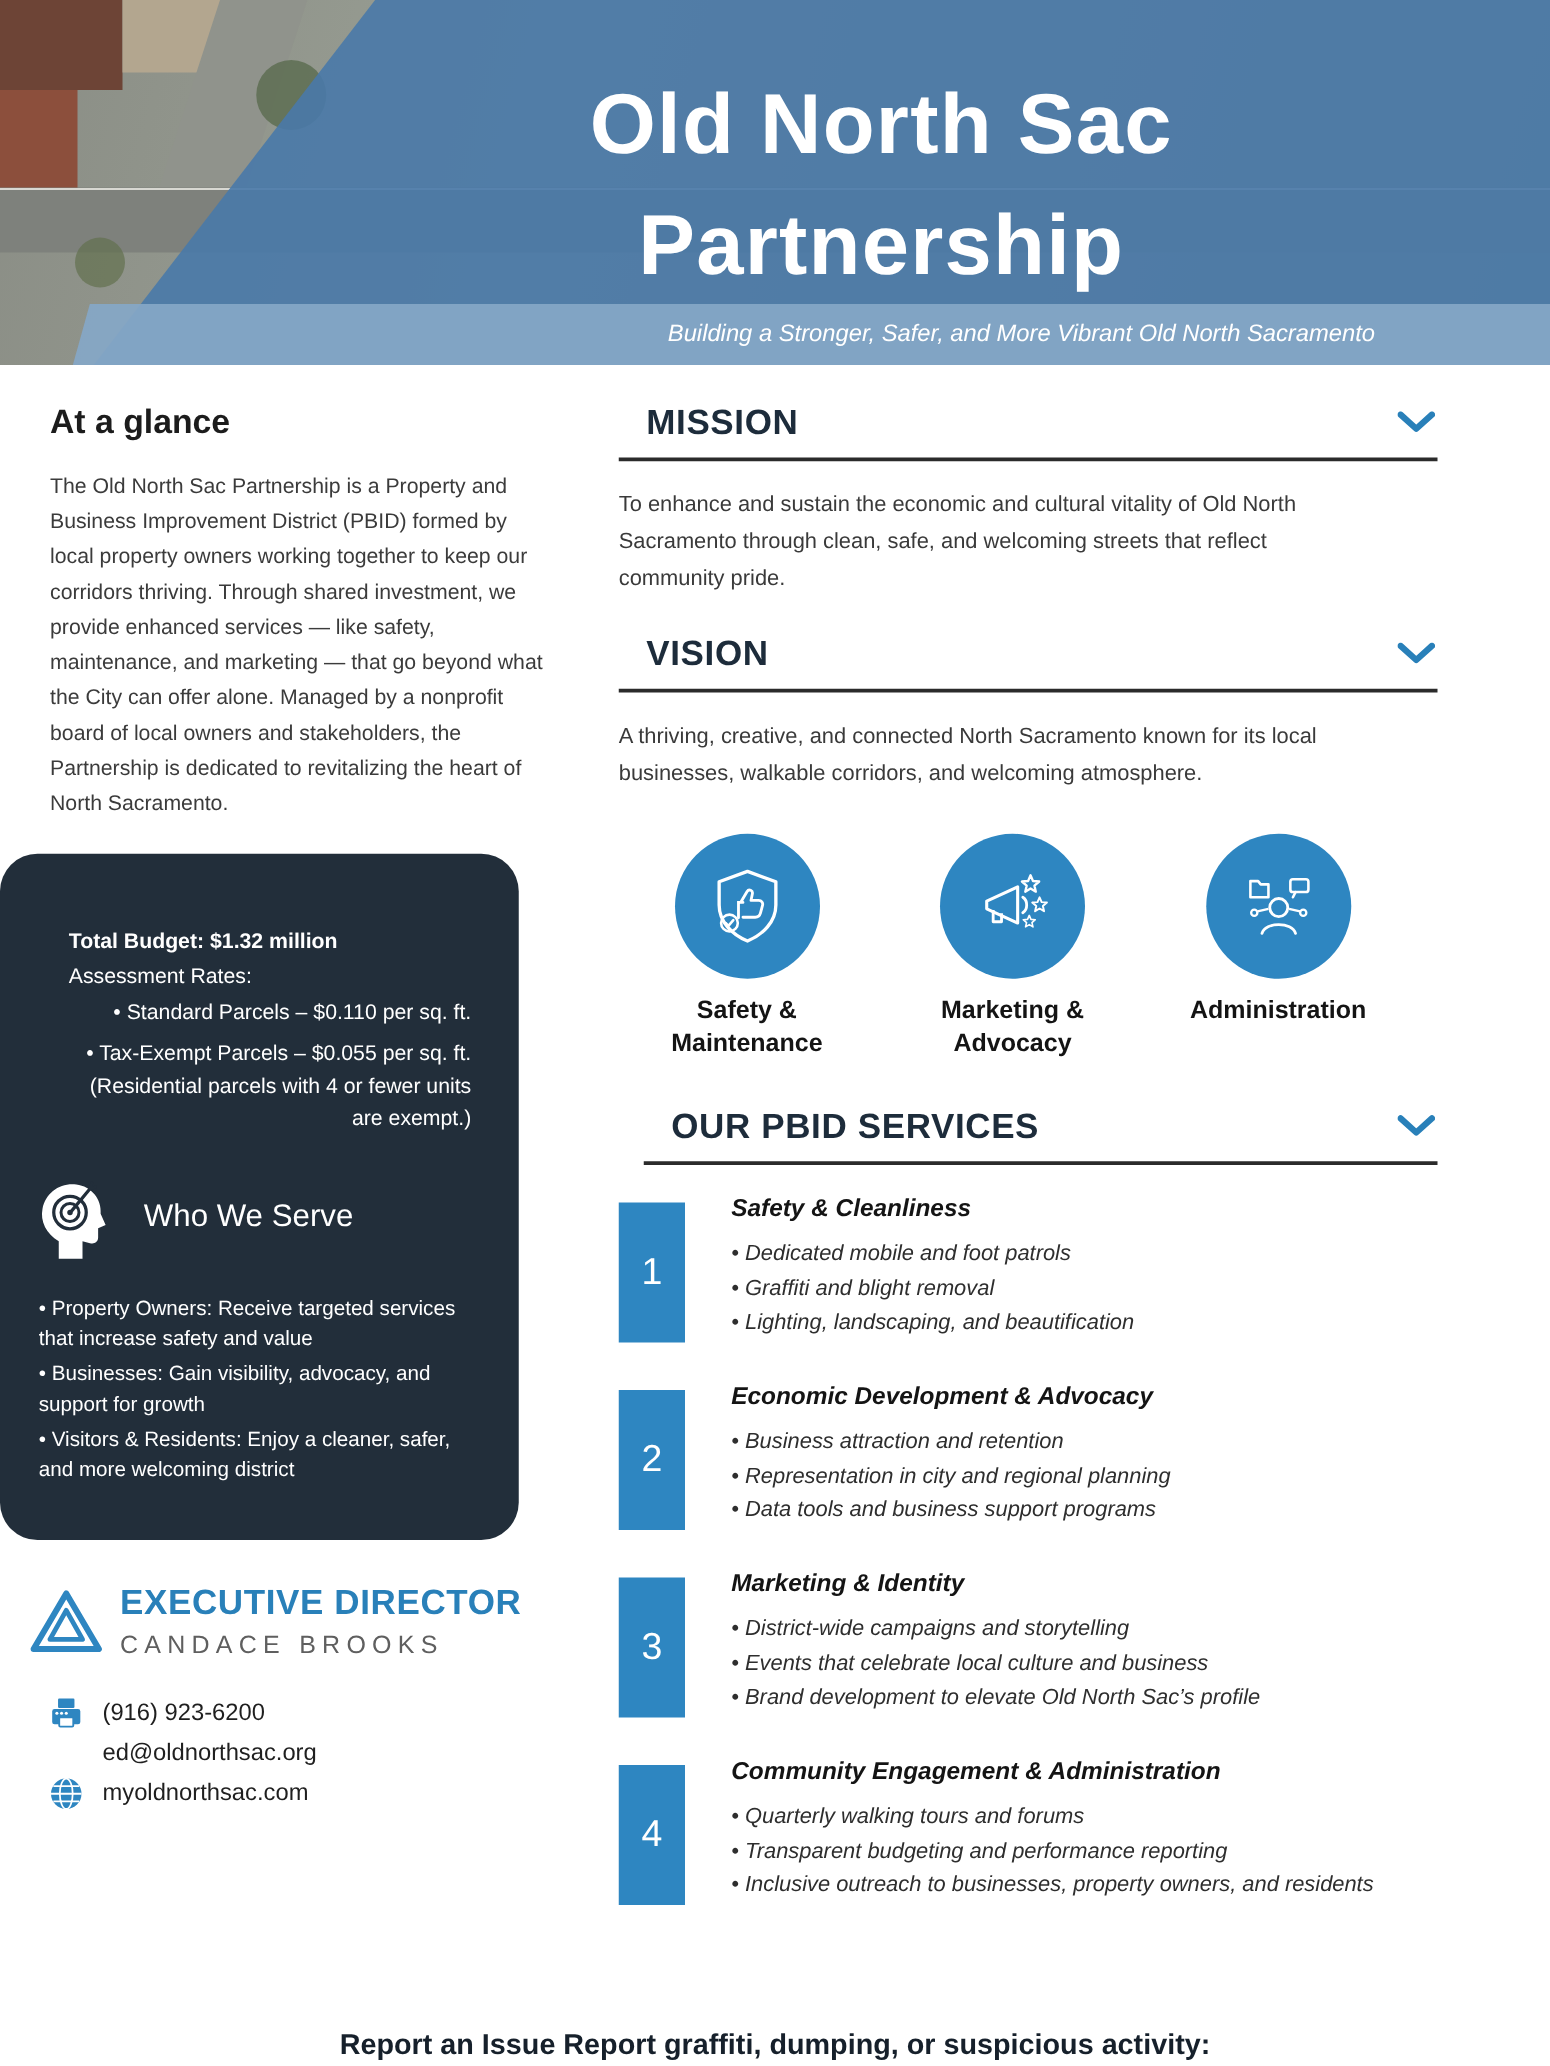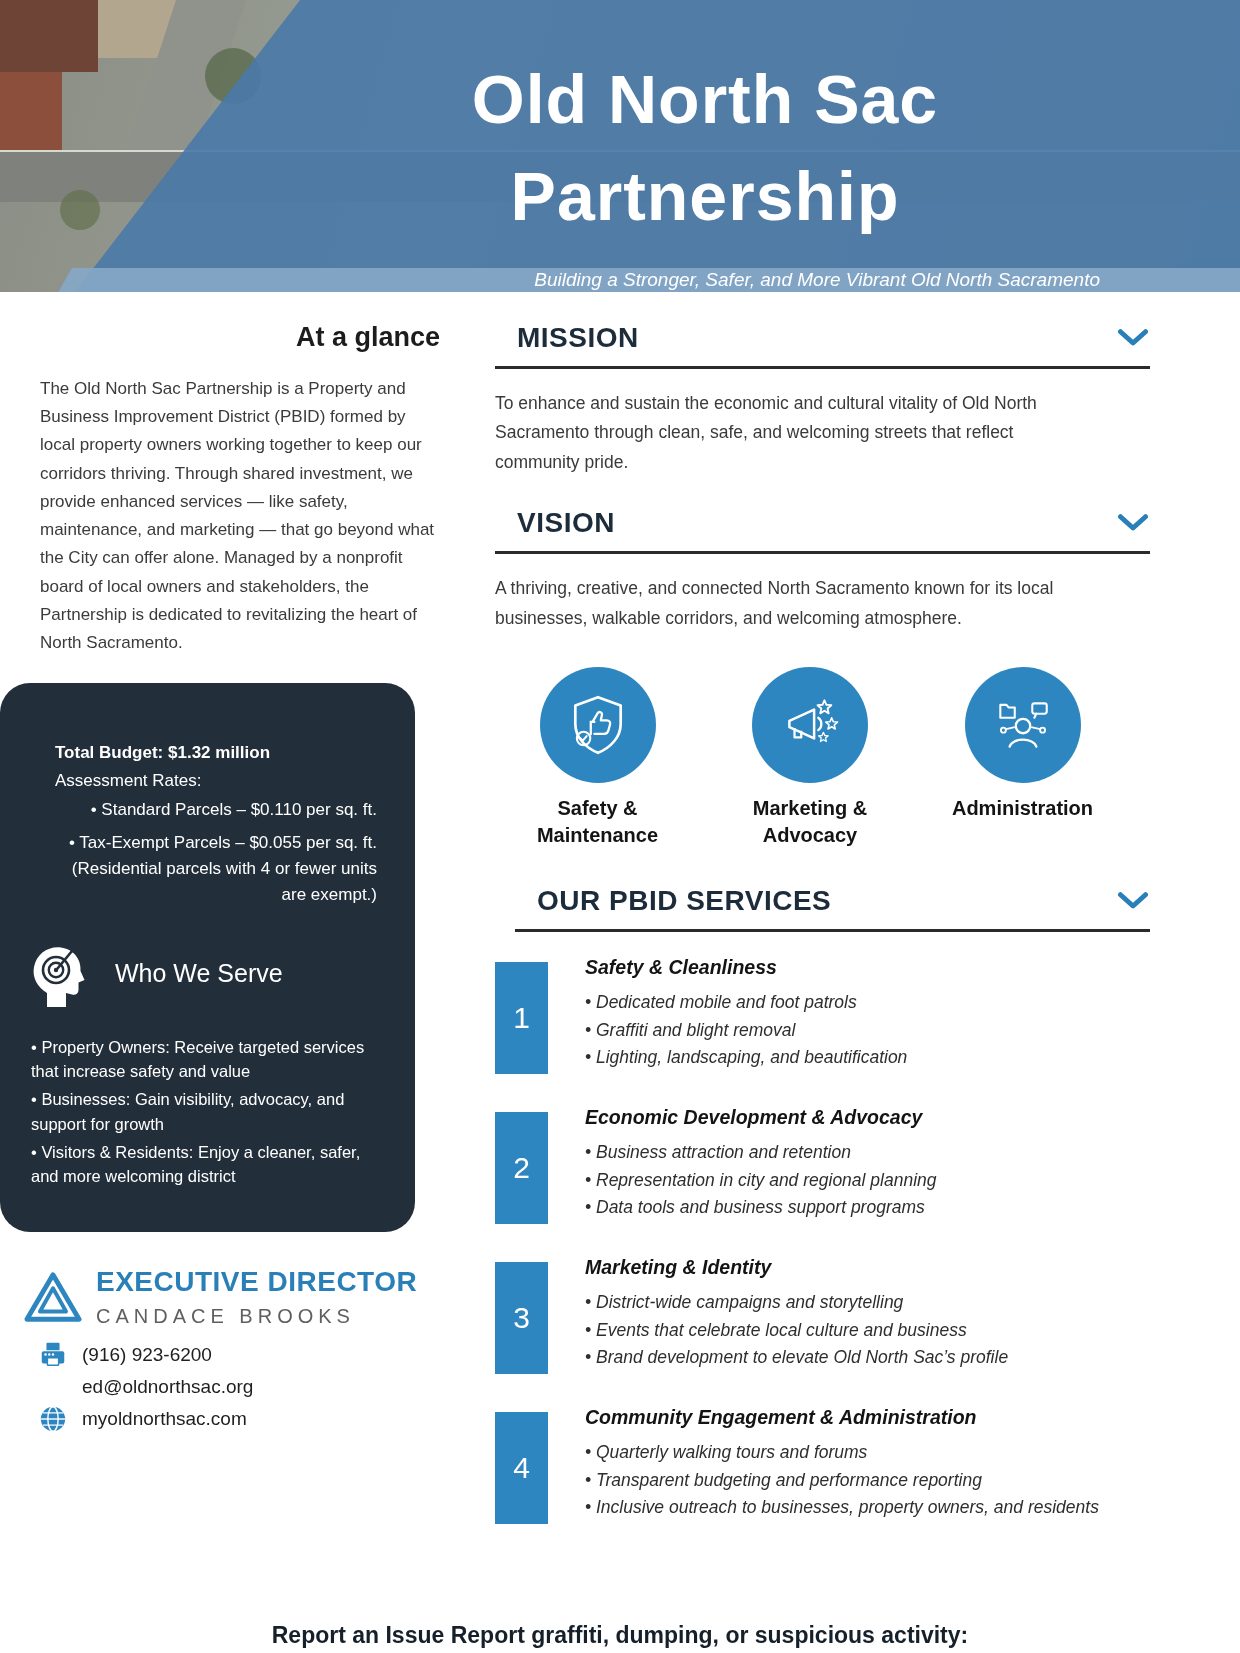--- a/index.html
+++ b/index.html
@@ -23,53 +23,53 @@
   .ph.t1 { left:205px; top:48px; width:56px; height:56px; border-radius:50%; background:#5a6b4f; opacity:.8; }
   .ph.t2 { left:60px; top:190px; width:40px; height:40px; border-radius:50%; background:#62704f; opacity:.7; }
 
   .title-overlay { position:absolute; left:0; top:0; right:0; height:296px;
     background:rgba(73,121,168,0.9);
     clip-path:polygon(24.2% 0, 100% 0, 100% 100%, 5.8% 100%);
     display:flex; align-items:center; justify-content:center; padding-left:170px; }
   .title { color:#fff; font-weight:bold; font-size:68px; line-height:1.42;
     letter-spacing:1px; text-align:center; }
 
-  .subtitle-strip { position:absolute; left:0; right:0; bottom:0; height:24px;
+  .subtitle-strip { position:absolute; left:0; right:0; bottom:0; height:49px;
     background:rgba(134,167,199,0.92);
     clip-path:polygon(5.8% 0, 100% 0, 100% 100%, 4.7% 100%);
     display:flex; align-items:center; justify-content:flex-end;
     padding-right:140px; color:#fff; font-style:italic; font-size:19px; }
 
   
   .main { display:flex; gap:55px; padding:0 90px 0 40px; }
   .left-col  { flex:0 0 400px; width:400px; }
   .right-col { flex:1; min-width:0; }
 
   
-  .glance-heading { margin-top:30px; font-size:27px; color:#1c1c1c;text-align:right; }
+  .glance-heading { margin-top:30px; font-size:27px; color:#1c1c1c; }
   .glance-body { margin-top:22px; font-size:17px; line-height:1.66; color:#3b3b3b; }
 
   .dark-box { margin-left:-40px; width:415px; margin-top:26px;
     background:#222e3a; border-radius:30px; color:#fff;
     padding:36px 38px 40px 55px; }
   .budget-heading { font-size:25px; font-weight:normal; letter-spacing:.3px; }
   .budget-total { margin-top:24px; font-size:17px; font-weight:bold; }
   .budget-rates-label { margin-top:8px; font-size:17px; }
   .rate-item { font-size:17px; line-height:1.55; margin-top:6px;text-align:right; }
   .bullet::before { content:"• "; }
 
   .serve-head { margin-top:30px; display:flex; align-items:center; gap:18px; margin-left:-32px; }
   .serve-heading { font-size:25px; font-weight:normal; }
   .serve-list { margin-top:26px; margin-left:-24px; font-size:16.5px; line-height:1.5; }
   .serve-item { margin-bottom:3px; }
 
   .director { margin-top:34px; margin-left:-16px; display:flex; align-items:center; gap:14px; }
   .director-role { color:#2980b9; font-weight:bold; font-size:28px; letter-spacing:.5px; }
   .director-name { color:#5f5f5f; font-size:20px; letter-spacing:5px; margin-top:7px; }
-  .contact-list { margin-top:12px; margin-left:-4px;text-align:right; }
+  .contact-list { margin-top:28px; margin-left:-4px;text-align:right; }
   .contact-row { display:flex; align-items:center; gap:12px; font-size:19px; color:#1f1f1f; margin-bottom:6px; }
   .contact-icon-box { flex:0 0 34px; display:flex; justify-content:center; }
 
   
   .section { margin-top:30px; }
   .section-head { display:flex; align-items:center; justify-content:space-between; padding-right:2px; }
   .section-head h2 { font-size:28px; font-weight:bold; color:#1d2c3b; letter-spacing:.5px;margin-left:22px; }
   .rule { border-bottom:3px solid #2b2b2b; margin-top:12px; }
   .section p { margin-top:20px; font-size:17.5px; line-height:1.68; color:#3a3a3a; padding-right:50px; }
 

